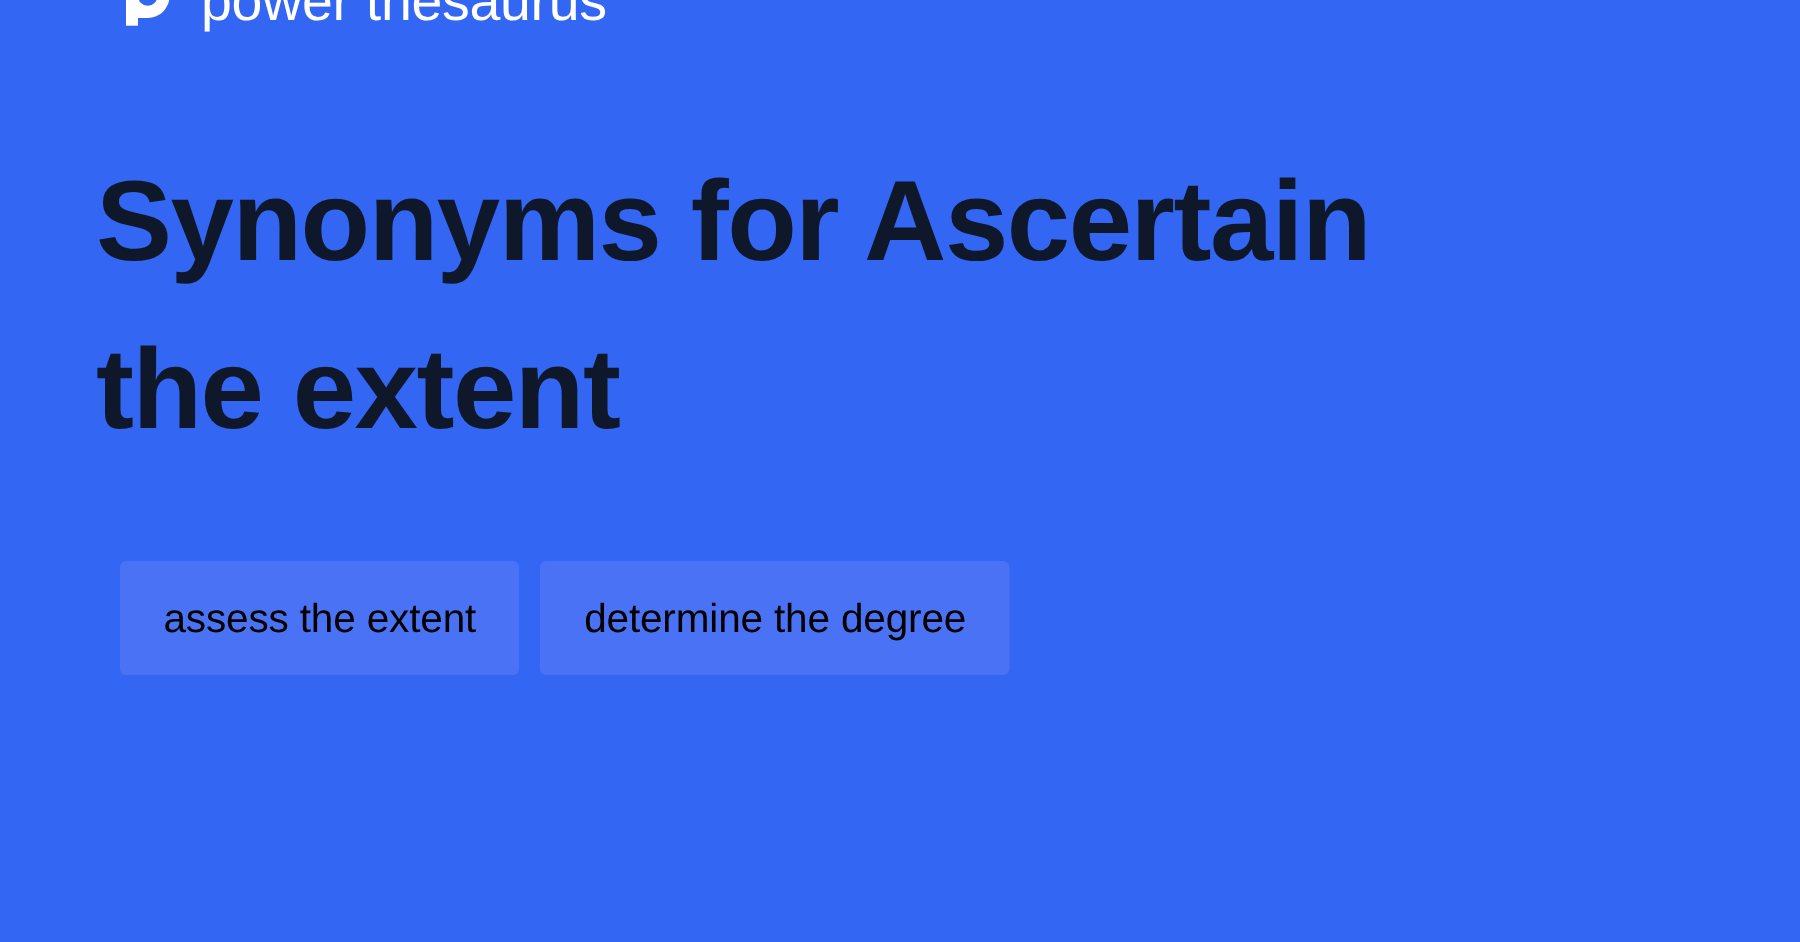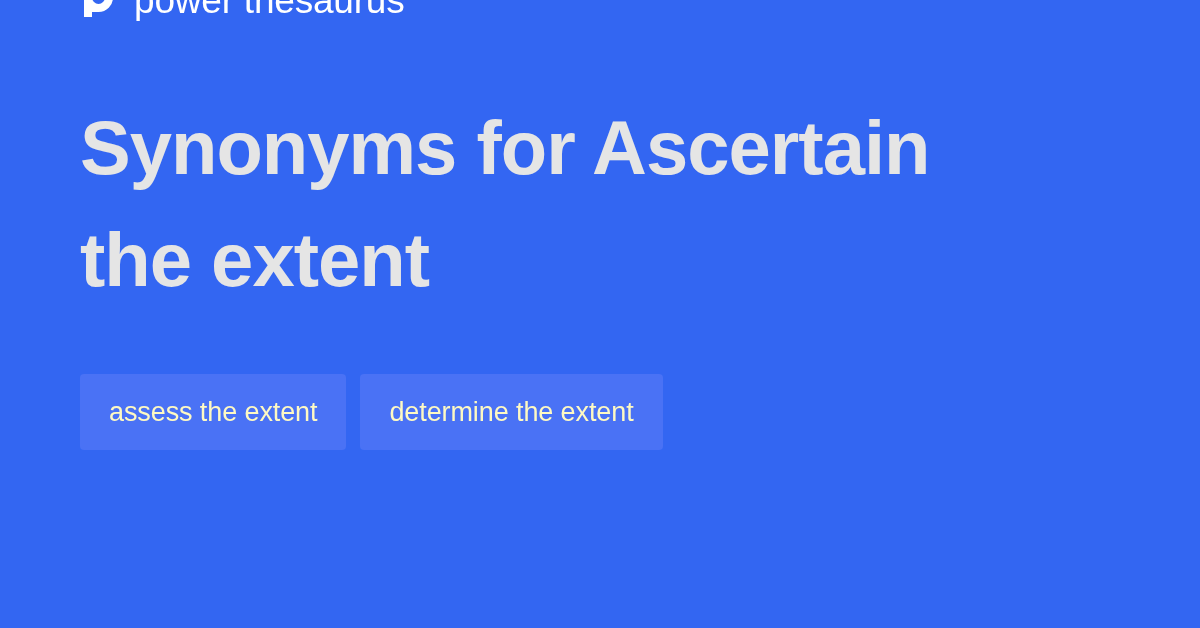--- a/index.html
+++ b/index.html
@@ -43,45 +43,45 @@
     font-size: 37px;
     line-height: 1;
     font-weight: 400;
     letter-spacing: -0.2px;
     white-space: nowrap;
   }
 
   
   .headline {
     position: absolute;
-    left: 80px;
+    left: 64px;
     top: 92px;
     width: 960px;
-    color: #e5e5e5;
+    color: #0f172a;
     font-size: 76px;
     line-height: 112px;
     font-weight: 700;
     letter-spacing: -1px;
   }
 
   
   .chips {
     position: absolute;
     left: 80px;
     top: 374px;
     width: 1060px;
     display: flex;
     flex-wrap: wrap;
     gap: 20px 14px;
     align-content: flex-start;
   }
 
   .chip {
     background: #4a72f5;
-    color: #fef9c3;
+    color: #000000;
     border-radius: 4px;
     height: 76px;
     display: flex;
     align-items: center;
     padding: 0 29px;
     font-size: 27px;
     line-height: 1;
     font-weight: 400;
     white-space: nowrap;
     letter-spacing: -0.1px;
@@ -101,15 +101,15 @@
   <span class="brand-name">power thesaurus</span>
 </div>
 
 <h1 class="headline">Synonyms for Ascertain the extent</h1>
 
 <div class="chips">
   <div class="chip">
     <span>assess the extent</span>
   </div>
   <div class="chip">
-    <span>determine the extent</span>
+    <span>determine the degree</span>
   </div>
 </div>
 
 </body></html>

